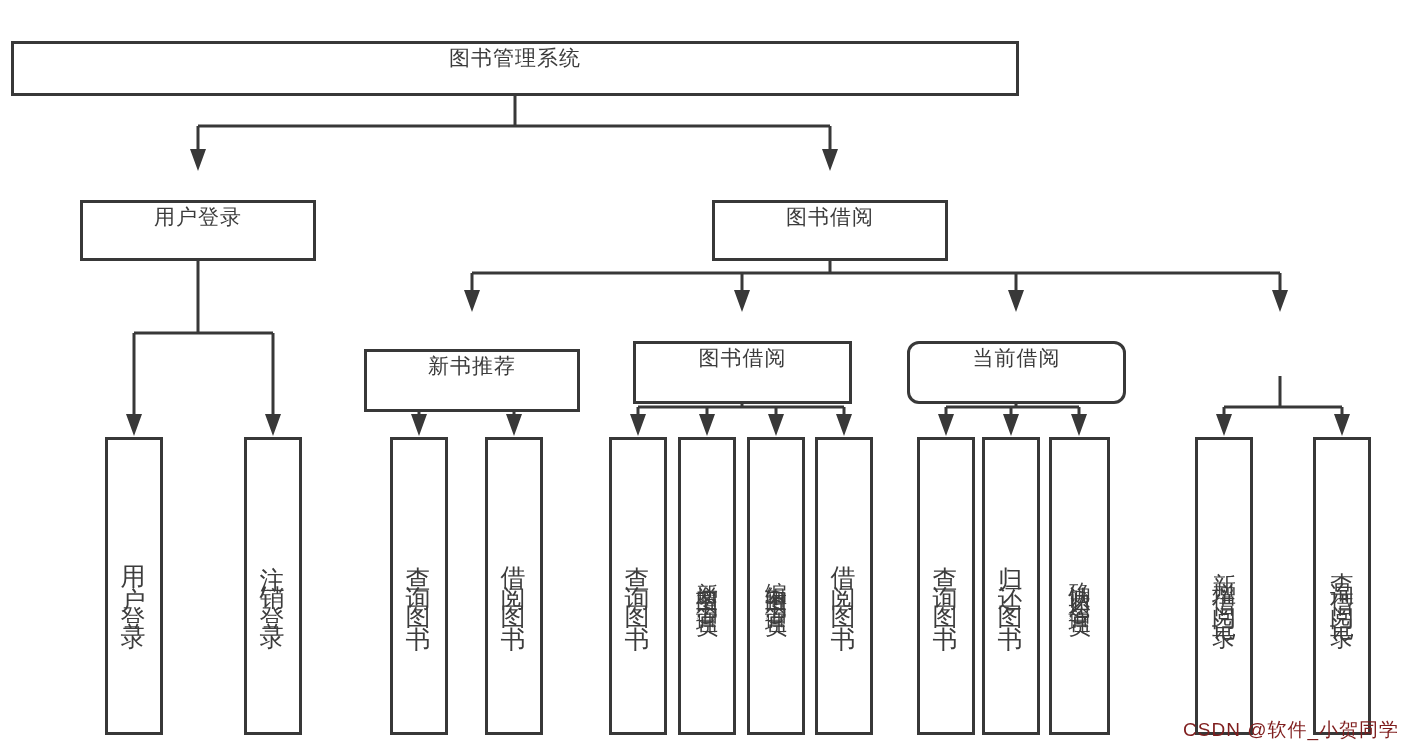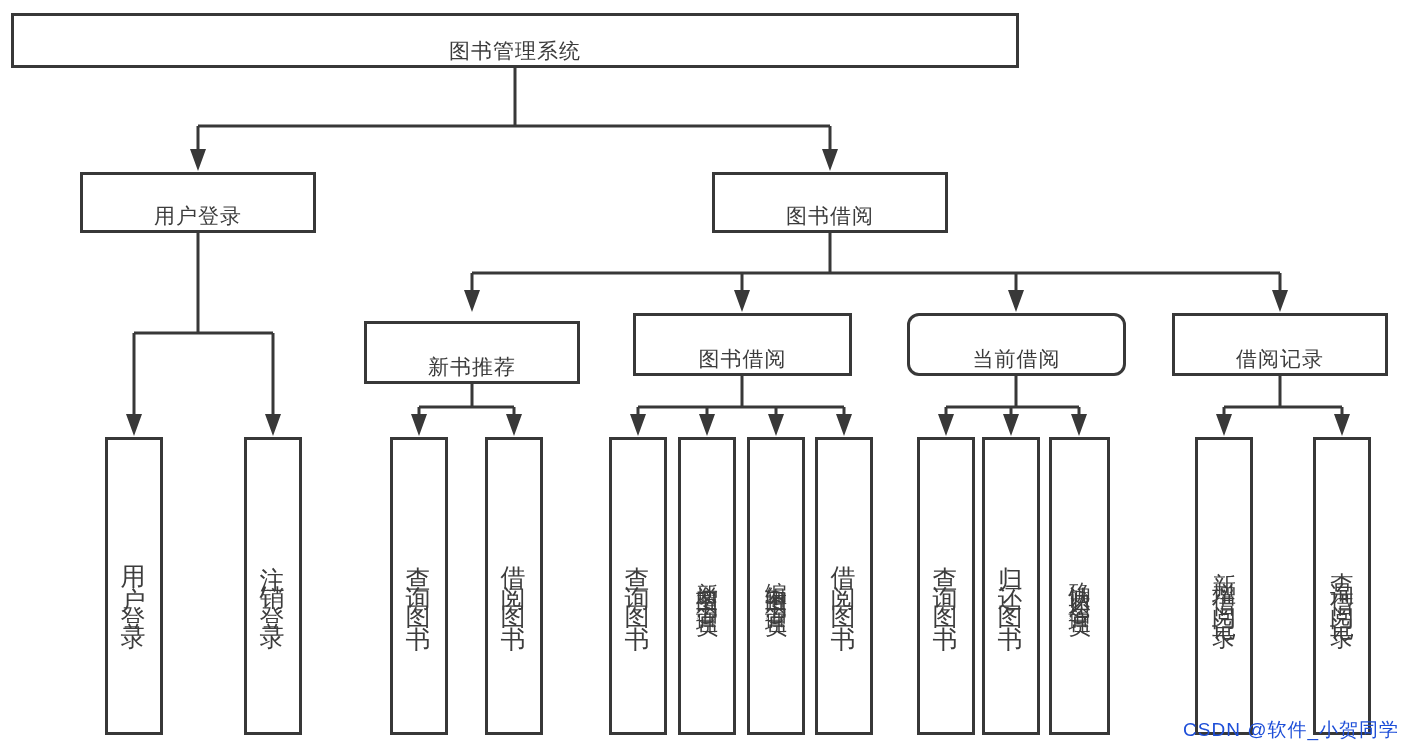--- a/index.html
+++ b/index.html
@@ -13,25 +13,26 @@
     width:1405px;height:747px;
     background:#ffffff;
     overflow:hidden;
   }
   #wires{position:absolute;left:0;top:0;z-index:1;}
   .box{
     position:absolute;
     box-sizing:border-box;
     border:3px solid var(--line);
     background:#ffffff;
-    display:flex;align-items:flex-end;justify-content:center;
+    display:flex;align-items:flex-start;justify-content:center;
     color:var(--text);
     font-size:21px;
     z-index:2;
     letter-spacing:1px;
+    margin-top:28px;
   }
   .leaf{
     position:absolute;
     box-sizing:border-box;
     border:3px solid var(--line);
     background:#ffffff;
     top:437px;height:298px;
     display:flex;align-items:center;justify-content:center;
     color:var(--text);
     z-index:2;
@@ -42,21 +43,21 @@
     font-size:25px;
     letter-spacing:20px;
     color:var(--text);
   }
   .leaf.mid span{font-size:24px;letter-spacing:11px;}
   .leaf.long span{font-size:22px;letter-spacing:5px;}
   .watermark{
     position:absolute;
     right:6px;bottom:4px;
     font-size:19px;
-    color:#1d4ed8;
+    color:#7f1d1d;
     letter-spacing:1px;
     z-index:3;
     white-space:nowrap;
     text-align:right;
   }
 </style>
 </head>
 <body>
 
 <div id="canvas">
@@ -125,23 +126,20 @@
 
   <div class="box" style="left:364px;top:321px;width:216px;height:63px;">
     <span>新书推荐</span>
   </div>
   <div class="box" style="left:633px;top:313px;width:219px;height:63px;">
     <span>图书借阅</span>
   </div>
   <div class="box" style="left:907px;top:313px;width:219px;height:63px;border-radius:12px;">
     <span>当前借阅</span>
   </div>
-  <div class="box" style="left:1172px;top:313px;width:216px;height:63px;">
-    <span>借阅记录</span>
-  </div>
 
   <div class="leaf" style="left:105px;width:58px;">
     <span>用户登录</span>
   </div>
   <div class="leaf" style="left:244px;width:58px;">
     <span>注销登录</span>
   </div>
 
   <div class="leaf" style="left:390px;width:58px;">
     <span>查询图书</span>

